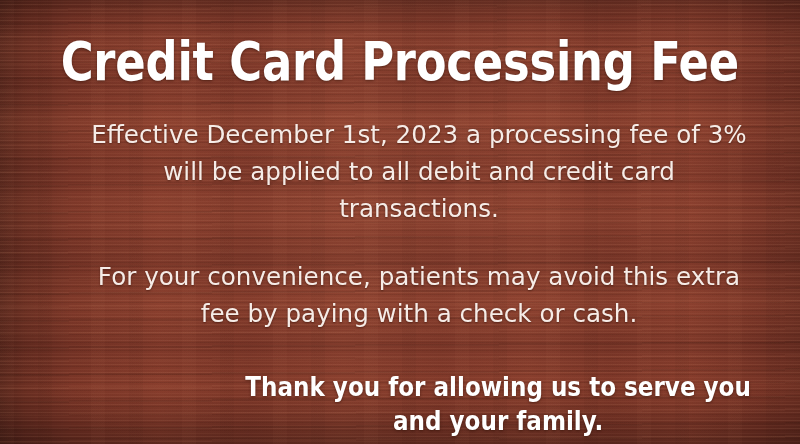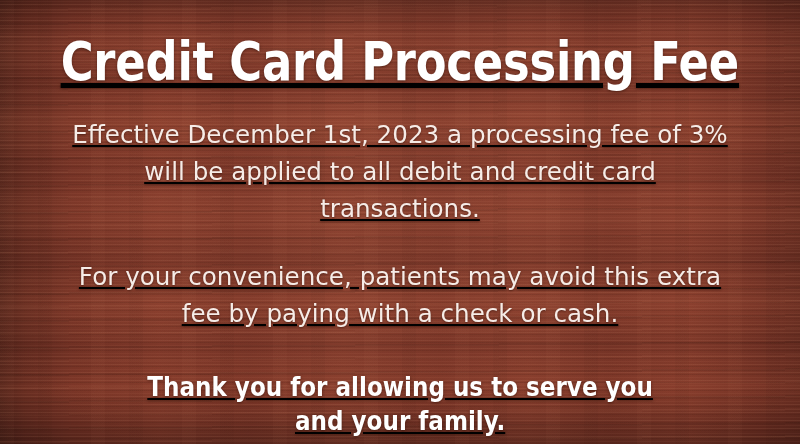--- a/index.html
+++ b/index.html
@@ -135,21 +135,20 @@
   .content {
     position: relative;
     z-index: 10;
     width: 100%;
     height: 100%;
     box-sizing: border-box;
     display: flex;
     flex-direction: column;
     align-items: center;
     padding: 34px 36px 18px 36px;
-    text-decoration: underline;
   }
 
   .headline {
     font-family: "DejaVu Sans Condensed", "Liberation Sans Narrow", "Liberation Sans", sans-serif;
     font-weight: 700;
     font-size: 53px;
     line-height: 1.05;
     letter-spacing: -0.2px;
     color: #ffffff;
     text-align: center;
@@ -158,21 +157,21 @@
     transform: scaleX(0.94);
     transform-origin: center;
     white-space: nowrap;
   }
 
   .body-block {
     margin-top: 26px;
     width: 100%;
     display: flex;
     flex-direction: column;
-    align-items: center;
+    align-items: flex-end;
   }
 
   .para {
     font-family: "DejaVu Sans", sans-serif;
     font-weight: 400;
     font-size: 25.5px;
     line-height: 37px;
     color: #f6ece7;
     text-align: center;
     margin: 0;

